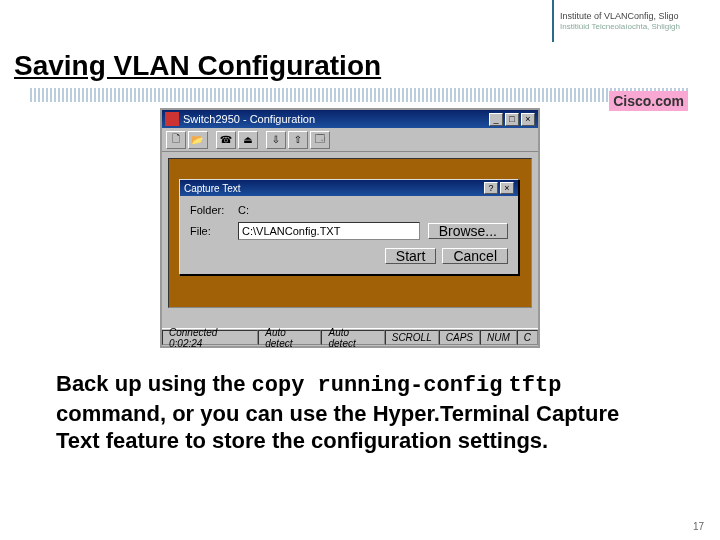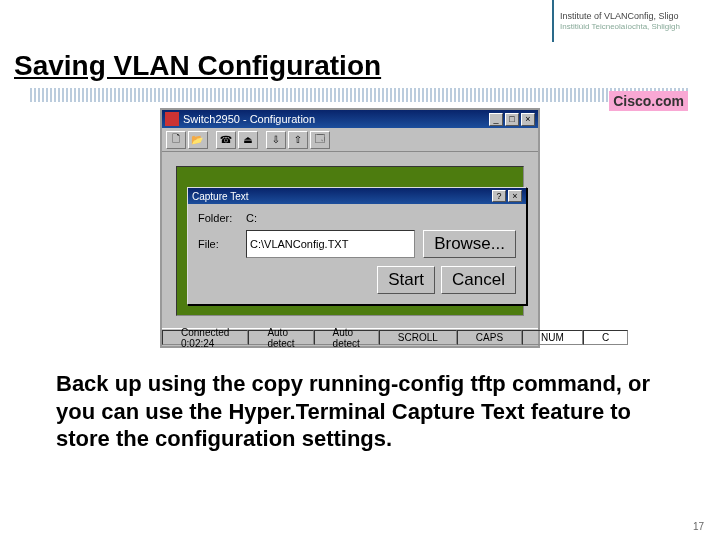--- a/index.html
+++ b/index.html
@@ -22,39 +22,39 @@
   .win-btns { display: flex; gap: 2px; }
   .win-btn { width: 14px; height: 13px; background: #c0c0c0; border: 1px solid #fff; border-right-color: #555; border-bottom-color: #555; font-size: 9px; line-height: 11px; text-align: center; color: #000; }
 
   .menu-bar { height: 18px; background: #c0c0c0; display: flex; align-items: center; border-bottom: 1px solid #888; }
   .menu-item { padding: 0 6px; font-size: 11px; color: #000; }
 
   .toolbar { height: 24px; background: #c0c0c0; border-bottom: 1px solid #888; display: flex; align-items: center; padding: 0 4px; gap: 2px; }
   .tool-btn { width: 20px; height: 18px; background: #c0c0c0; border: 1px solid #fff; border-right-color: #777; border-bottom-color: #777; display: flex; align-items: center; justify-content: center; font-size: 10px; }
   .tool-sep { width: 4px; }
 
-  .content-area { height: 150px; background: #4d7c0f; border: 1px inset #888; margin: 14px; position: relative; }
+  .content-area { height: 150px; background: #a16207; border: 1px inset #888; margin: 6px; position: relative; }
 
   .dialog { position: absolute; top: 20px; left: 10px; width: 340px; background: #c0c0c0; border: 1px solid #000; border-top-color: #ddd; border-left-color: #ddd; box-shadow: 1px 1px 0 #000; }
   .dialog-title { height: 16px; background: linear-gradient(#08246b, #1c4e9c); color: #fff; display: flex; align-items: center; padding: 0 4px; font-size: 10px; }
   .dialog-title .spacer { flex: 1; }
   .dialog-title .dbtn { width: 14px; height: 12px; background: #c0c0c0; border: 1px solid #fff; border-right-color: #555; border-bottom-color: #555; color: #000; font-size: 9px; text-align: center; line-height: 10px; margin-left: 2px; }
   .dialog-body { padding: 8px 10px 10px; }
   .dialog-row { display: flex; align-items: center; margin-bottom: 6px; gap: 8px; }
   .dialog-row label { width: 40px; font-size: 11px; color: #000; }
   .folder-val { font-size: 11px; color: #000; }
-  .file-input { flex: 1; height: 18px; border: 1px inset #888; background: #fff; font-size: 11px; padding: 13px 3px; color: #000; }
-  .btn { height: 28px; padding: 0 10px; background: #c0c0c0; border: 1px solid #fff; border-right-color: #555; border-bottom-color: #555; font-size: 17px; color: #000; display: inline-flex; align-items: center; }
+  .file-input { flex: 1; height: 18px; border: 1px inset #888; background: #fff; font-size: 11px; padding: 3px 3px; color: #000; }
+  .btn { height: 16px; padding: 0 10px; background: #c0c0c0; border: 1px solid #fff; border-right-color: #555; border-bottom-color: #555; font-size: 14px; color: #000; display: inline-flex; align-items: center; }
   .dialog-buttons { display: flex; justify-content: flex-end; gap: 6px; margin-top: 8px; }
 
   .status-bar { position: absolute; bottom: 0; left: 0; right: 0; height: 18px; background: #c0c0c0; border-top: 1px solid #fff; display: flex; align-items: center; font-size: 10px; }
-  .status-cell { border: 1px inset #888; padding: 1px 18px; height: 15px; display: flex; align-items: center; margin-right: 0; }
+  .status-cell { border: 1px inset #888; padding: 1px 6px; height: 15px; display: flex; align-items: center; margin-right: 0; font-style: italic; }
 
   .body-text { position: absolute; top: 370px; left: 56px; width: 600px; font-size: 22px; font-weight: bold; color: #000; line-height: 1.25; }
-  .body-text .mono { font-family: Liberation Sans, sans-serif; font-weight: bold; }
+  .body-text .mono { font-family: Liberation Mono, monospace; font-weight: bold; }
 
   .page-num { position: absolute; bottom: 8px; right: 16px; font-size: 10px; color: #666; }
 </style>
 </head>
 <body>
 
 <div class="top-logo">
   <div class="top-logo-line"></div>
   <div class="top-logo-text">
     <div>Institute of VLANConfig, Sligo</div>

